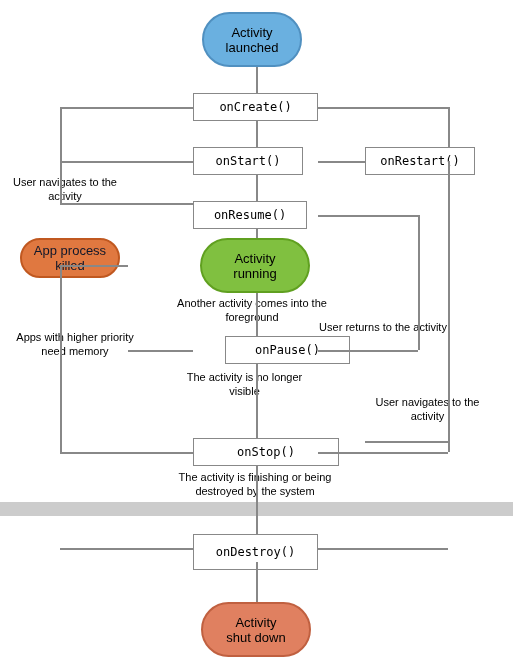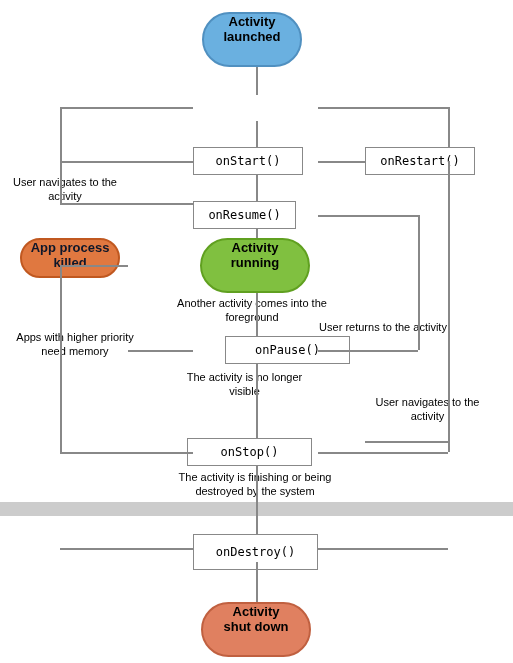--- a/index.html
+++ b/index.html
@@ -16,24 +16,24 @@
     .diagram-container {
       position: relative;
       width: 513px;
       min-height: 663px;
     }
 
     
     .ellipse {
       border-radius: 30px;
       display: flex;
-      align-items: flex-start;
+      align-items: center;
       justify-content: center;
       text-align: center;
-      font-weight: bold;
+      font-weight: normal;
       font-size: 13px;
       position: absolute;
     }
 
     .ellipse-blue {
       background: #6ab0e0;
       border: 2px solid #5090c0;
       color: #000;
       width: 100px;
       height: 55px;
@@ -103,20 +103,23 @@
 
 <div class="diagram-container">
 
   <div class="ellipse ellipse-blue" style="left: 202px; top: 12px;">
     <span style="white-space:pre-line; text-align:center;">Activity
 launched</span>
   </div>
 
   <div class="v-line" style="left: 256px; top: 67px; height: 28px;"></div>
 
+  <div class="method-box" style="left: 193px; top: 93px; width: 125px; height: 28px;">
+    <span>onCreate()</span>
+  </div>
 
   <div class="h-line" style="left: 60px; top: 107px; width: 133px;"></div>
   <div class="v-line" style="left: 60px; top: 107px; height: 40px;"></div>
 
   <div class="h-line" style="left: 318px; top: 107px; width: 130px;"></div>
   <div class="v-line" style="left: 448px; top: 107px; height: 40px;"></div>
 
   <div class="v-line" style="left: 256px; top: 121px; height: 28px;"></div>
 
   <div class="method-box" style="left: 193px; top: 147px; width: 110px; height: 28px;">
@@ -133,21 +136,21 @@
   <div class="h-line" style="left: 318px; top: 161px; width: 47px;"></div>
 
   <div class="label" style="left: 5px; top: 175px; width: 120px;">User navigates
 to the activity</div>
 
   <div class="h-line" style="left: 60px; top: 203px; width: 133px;"></div>
   <div class="v-line" style="left: 60px; top: 161px; height: 42px;"></div>
 
   <div class="v-line" style="left: 256px; top: 175px; height: 28px;"></div>
 
-  <div class="method-box" style="left: 193px; top: 201px; width: 103px; height: 28px;">
+  <div class="method-box" style="left: 193px; top: 201px; width: 114px; height: 28px;">
     <span>onResume()</span>
   </div>
 
   <div class="h-line" style="left: 318px; top: 215px; width: 100px;"></div>
   <div class="v-line" style="left: 418px; top: 215px; height: 30px;"></div>
 
   <div class="ellipse ellipse-orange" style="left: 20px; top: 238px;">
     <span style="white-space:pre-line; text-align:center;">App process
 killed</span>
   </div>
@@ -183,21 +186,21 @@
 no longer visible</div>
 
   <div class="label" style="left: 360px; top: 395px; width: 135px;">User navigates
 to the activity</div>
 
   <div class="v-line" style="left: 448px; top: 161px; height: 280px;"></div>
   <div class="h-line" style="left: 365px; top: 441px; width: 83px;"></div>
 
   <div class="v-line" style="left: 256px; top: 364px; height: 76px;"></div>
 
-  <div class="method-box" style="left: 187px; top: 438px; width: 125px; height: 28px;">
+  <div class="method-box" style="left: 193px; top: 438px; width: 146px; height: 28px;">
     <span>onStop()</span>
   </div>
 
   <div class="h-line" style="left: 60px; top: 452px; width: 133px;"></div>
   <div class="v-line" style="left: 60px; top: 350px; height: 102px;"></div>
 
   <div class="h-line" style="left: 60px; top: 265px; width: 68px;"></div>
   <div class="v-line" style="left: 60px; top: 265px; height: 85px;"></div>
 
   <div class="h-line" style="left: 318px; top: 452px; width: 130px;"></div>

